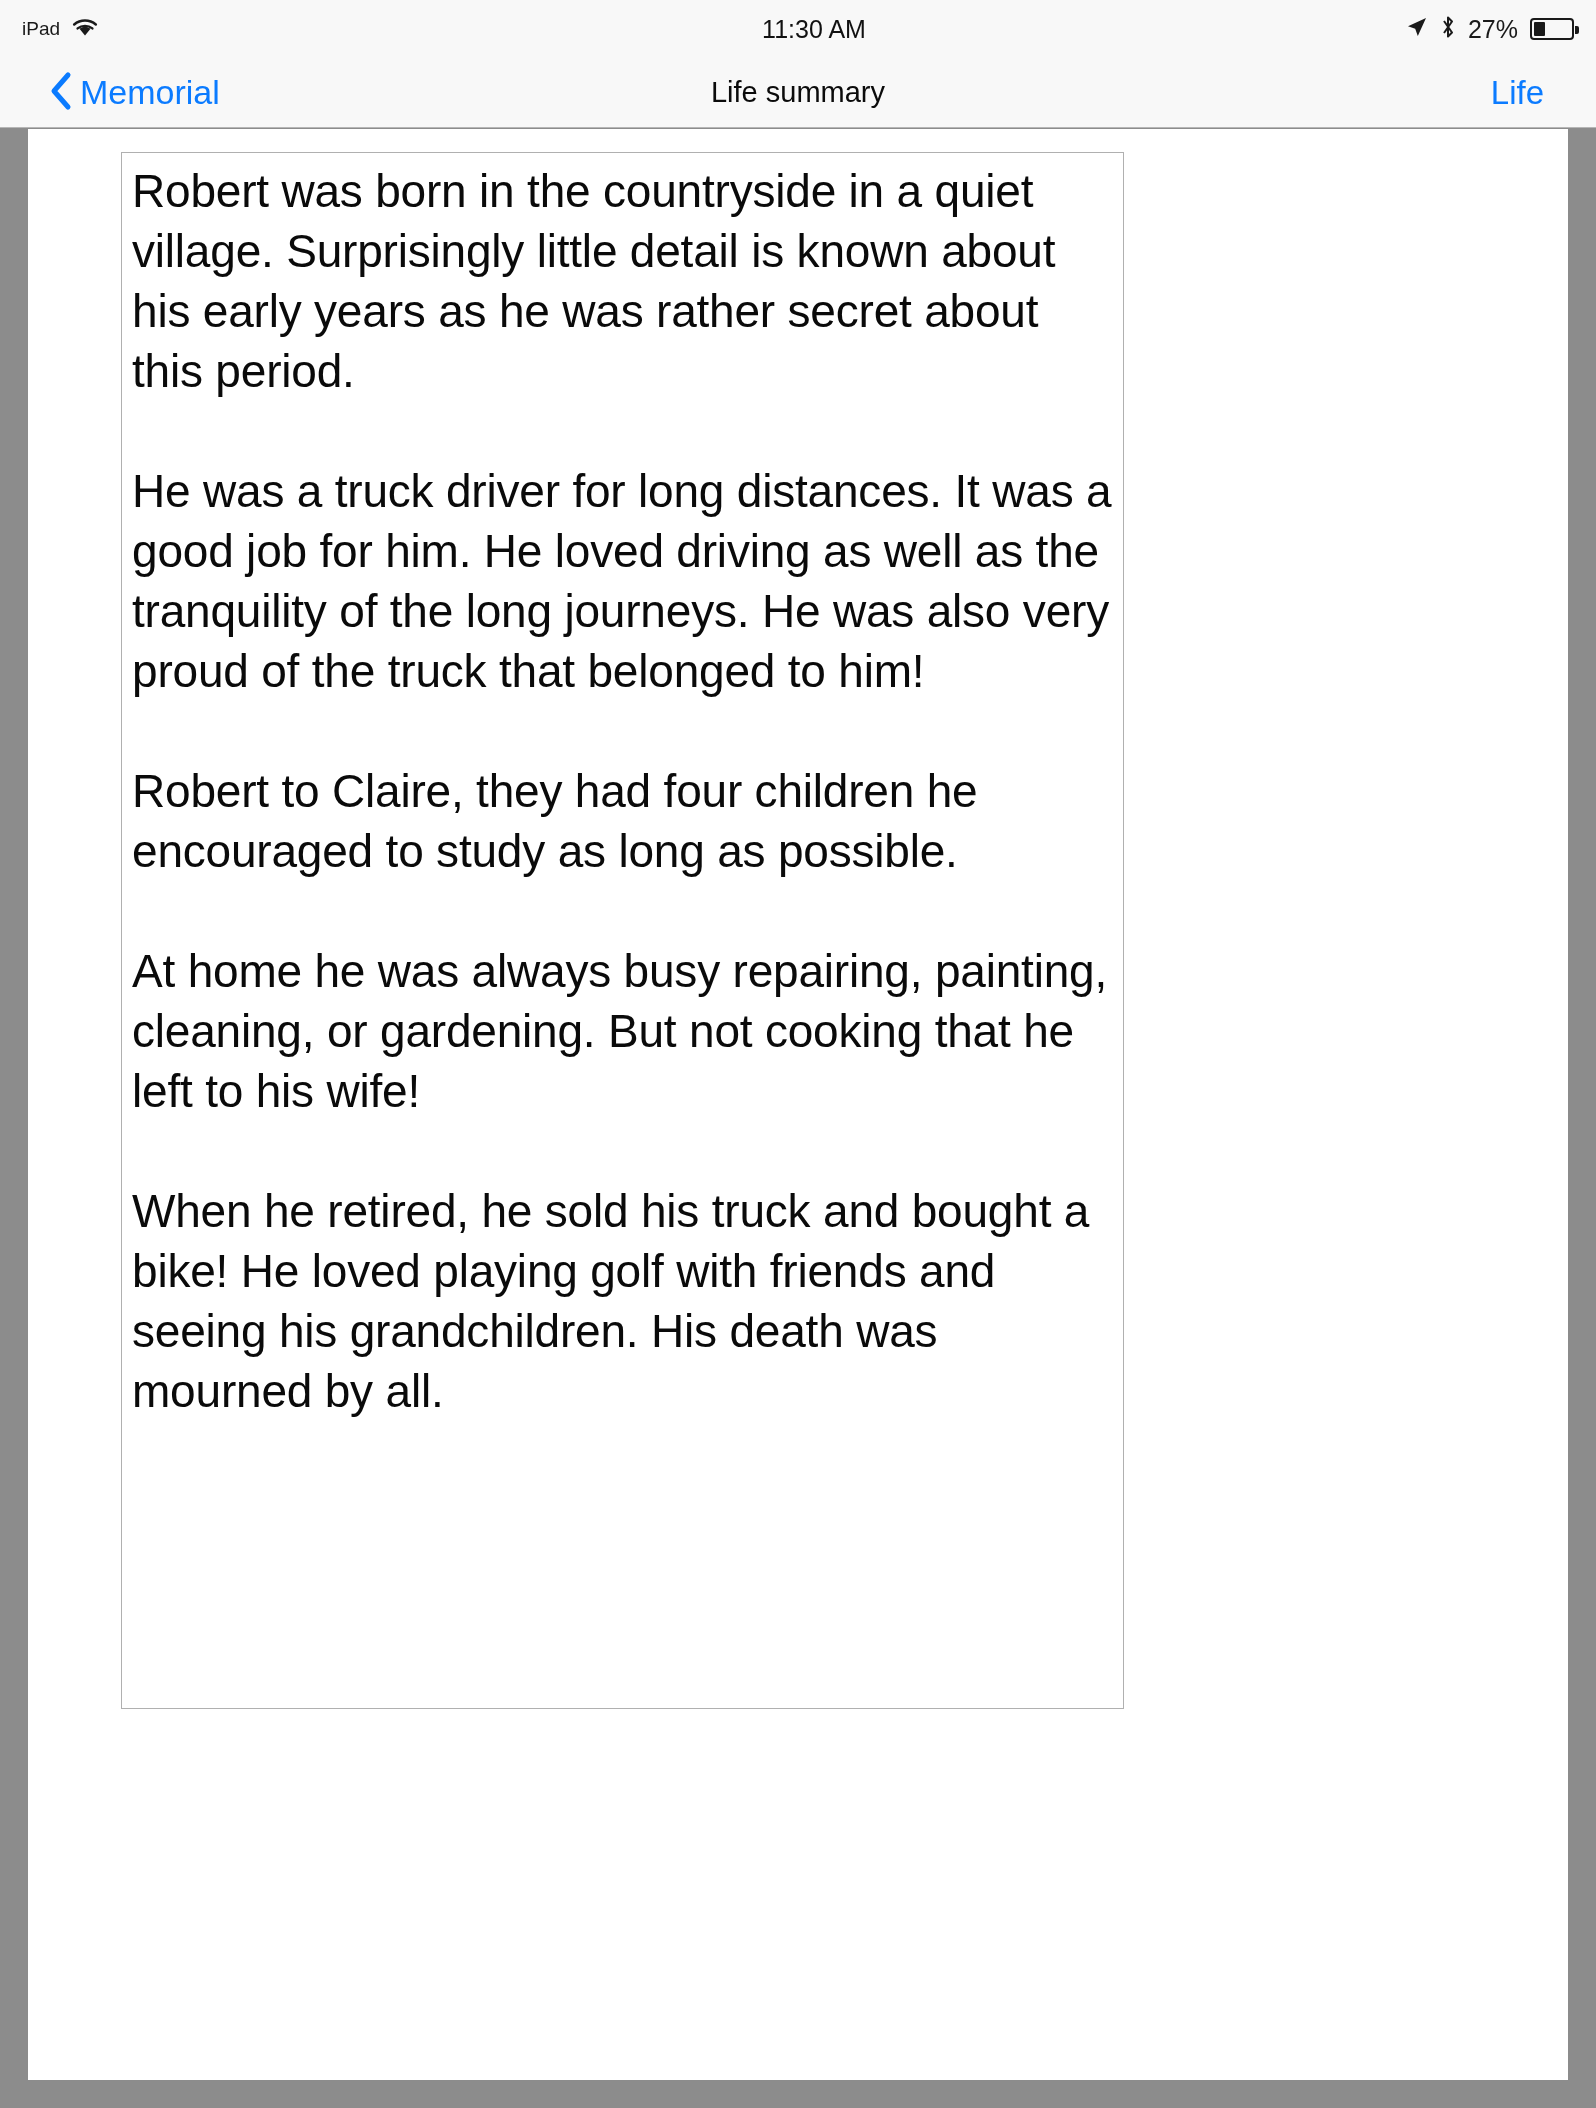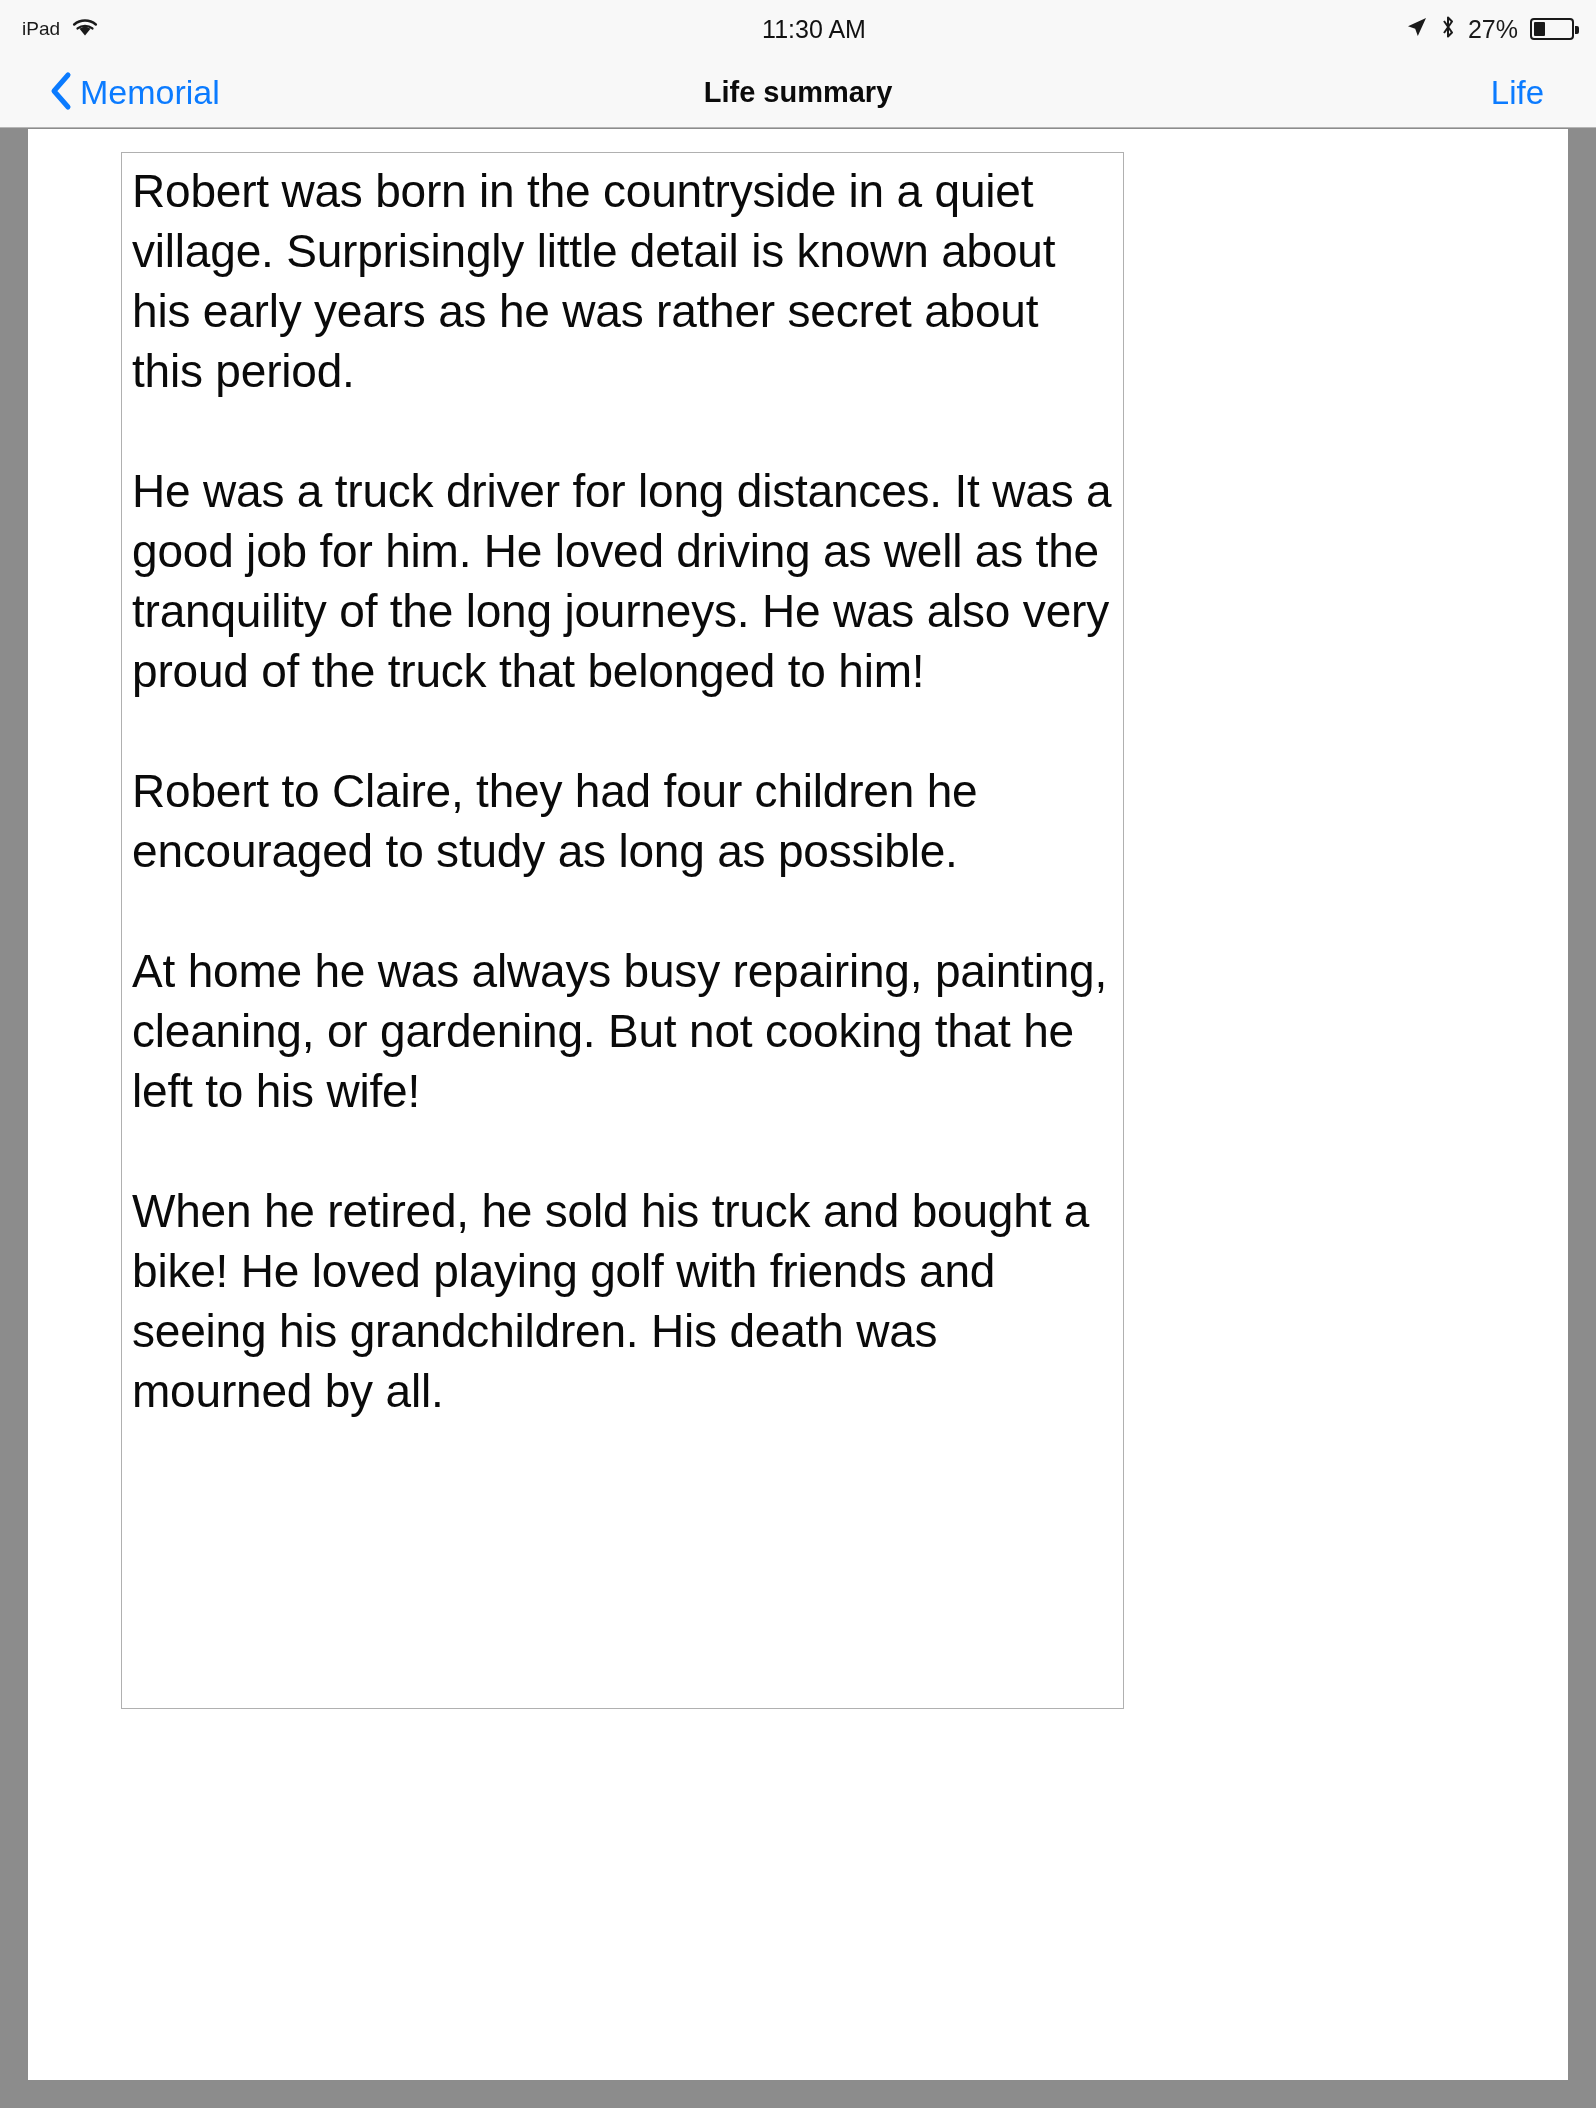--- a/index.html
+++ b/index.html
@@ -124,21 +124,21 @@
   }
   .nav-title {
     position: absolute;
     left: 0;
     top: 0;
     width: 1596px;
     height: 69px;
     line-height: 69px;
     text-align: center;
     font-size: 29px;
-    font-weight: bold;
+    font-weight: normal;
     color: #0b0b0b;
   }
   .nav-edit {
     position: absolute;
     right: 52px;
     top: 0;
     height: 69px;
     line-height: 69px;
     font-size: 33px;
     color: #0b7bff;

